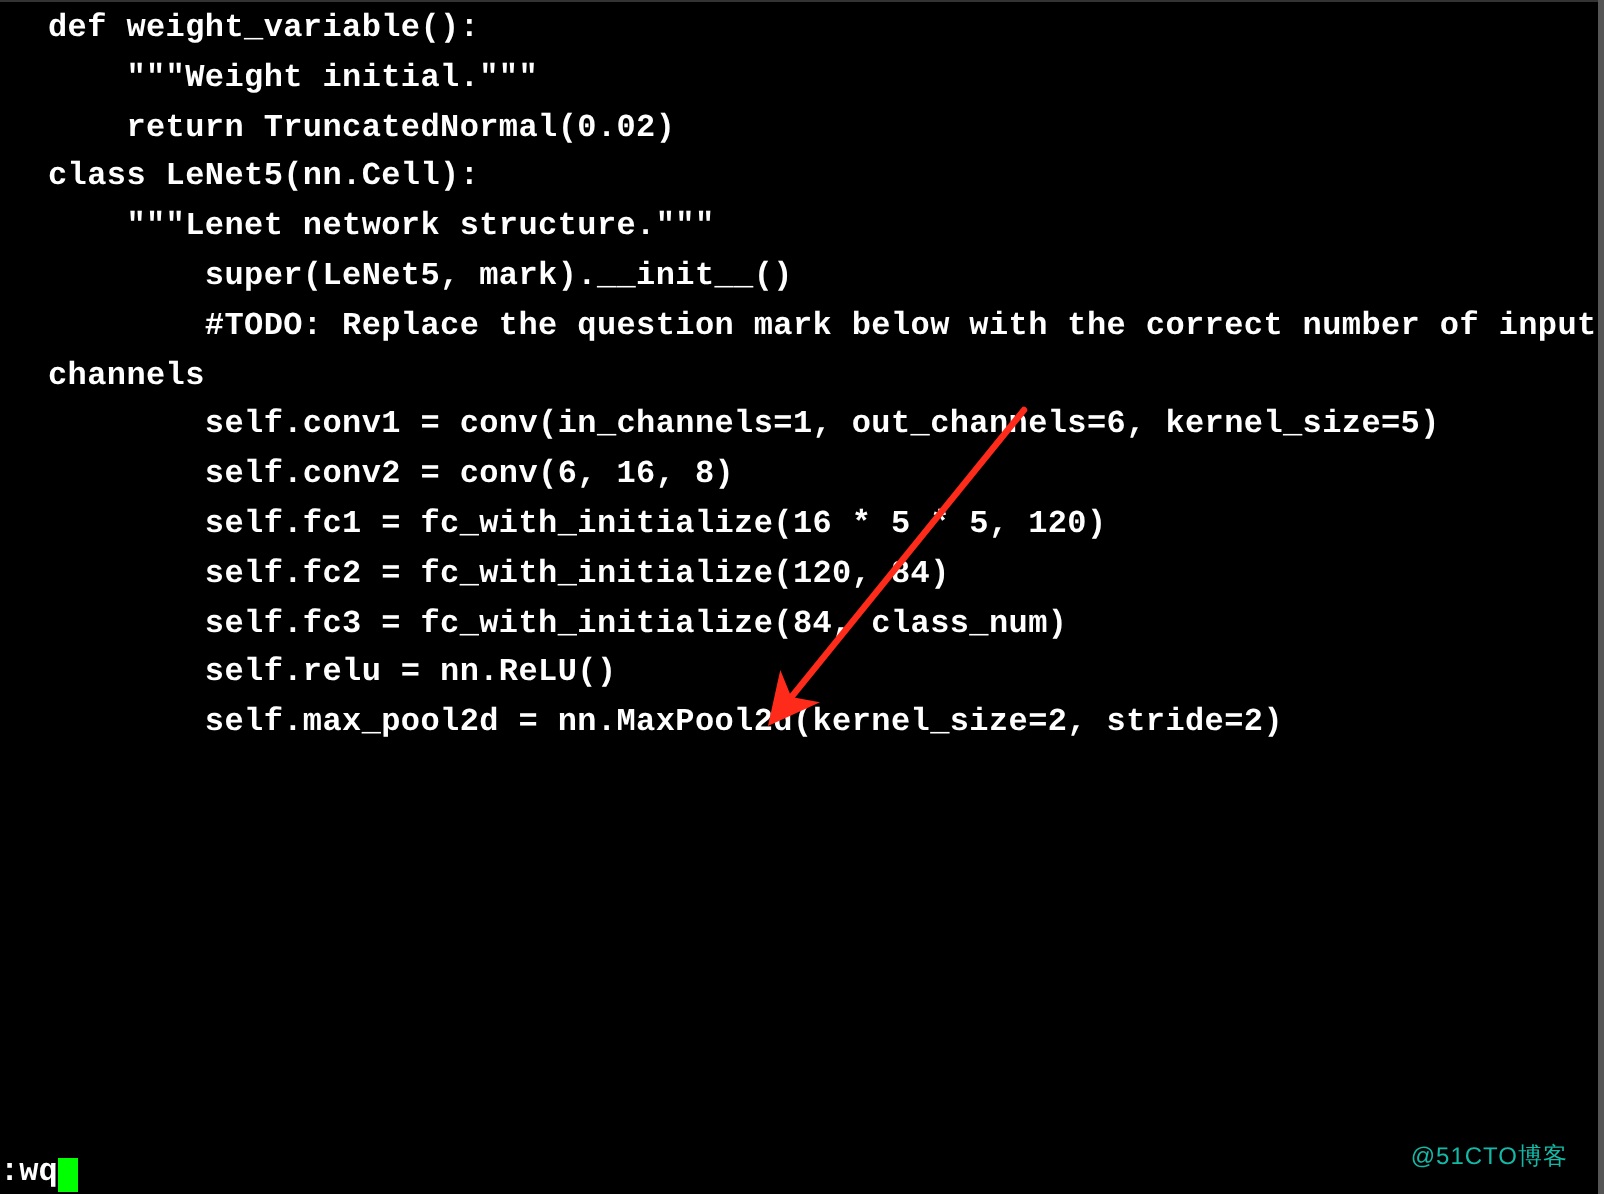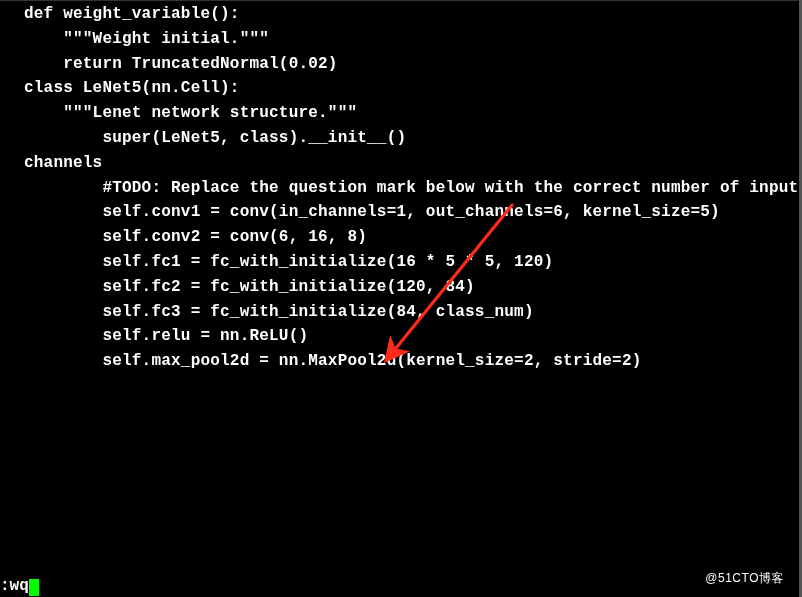--- a/index.html
+++ b/index.html
@@ -58,21 +58,21 @@
       right: 0;
       height: 100%;
       width: 3px;
       background: #555555;
     }
     .watermark {
       position: absolute;
       right: 18px;
       bottom: 10px;
       font-size: 12px;
-      color: #ffffff;
+      color: #14b8a6;
       font-family: Arial, sans-serif;
       font-weight: normal;
       letter-spacing: 0.5px;
     }
     .top-divider {
       position: absolute;
       top: 0;
       left: 0;
       width: 100%;
       height: 1px;
@@ -89,24 +89,24 @@
     <div class="line"></div>
     <div class="line"></div>
     <div class="line">def weight_variable():</div>
     <div class="line">    """Weight initial."""</div>
     <div class="line">    return TruncatedNormal(0.02)</div>
     <div class="line"></div>
     <div class="line"></div>
     <div class="line"></div>
     <div class="line">class LeNet5(nn.Cell):</div>
     <div class="line">    """Lenet network structure."""</div>
-    <div class="line">        super(LeNet5, class).__init__()</div>
+    <div class="line">        super(LeNet5, mark).__init__()</div>
     <div class="line"></div>
+    <div class="line">        #TODO: Replace the question mark below with the correct number of input </div>
     <div class="line">channels</div>
-    <div class="line">        #TODO: Replace the question mark below with the correct number of input </div>
     <div class="line">        self.conv1 = conv(in_channels=1, out_channels=6, kernel_size=5)</div>
     <div class="line"></div>
     <div class="line">        self.conv2 = conv(6, 16, 8)</div>
     <div class="line">        self.fc1 = fc_with_initialize(16 * 5 * 5, 120)</div>
     <div class="line">        self.fc2 = fc_with_initialize(120, 84)</div>
     <div class="line">        self.fc3 = fc_with_initialize(84, class_num)</div>
     <div class="line">        self.relu = nn.ReLU()</div>
     <div class="line">        self.max_pool2d = nn.MaxPool2d(kernel_size=2, stride=2)</div>
   </div>
 </div>

